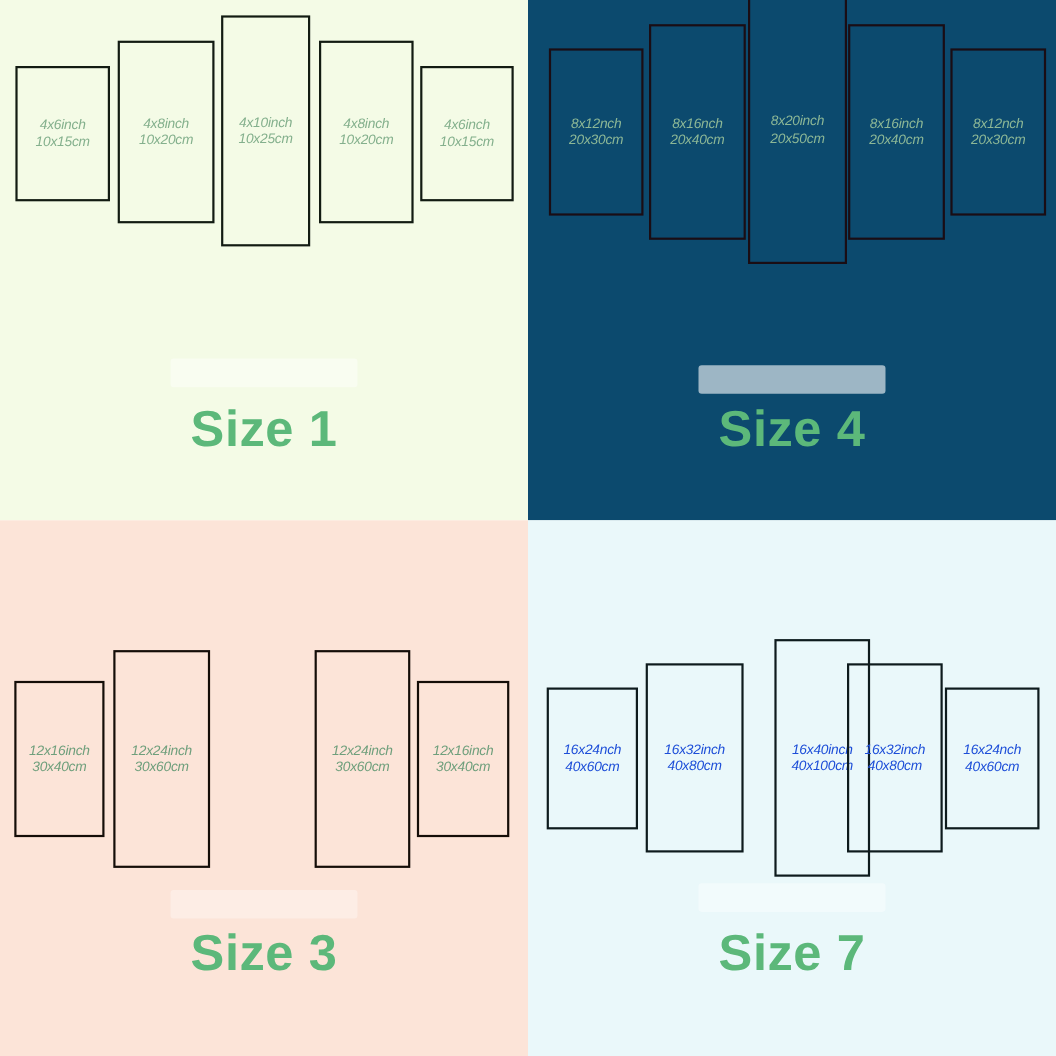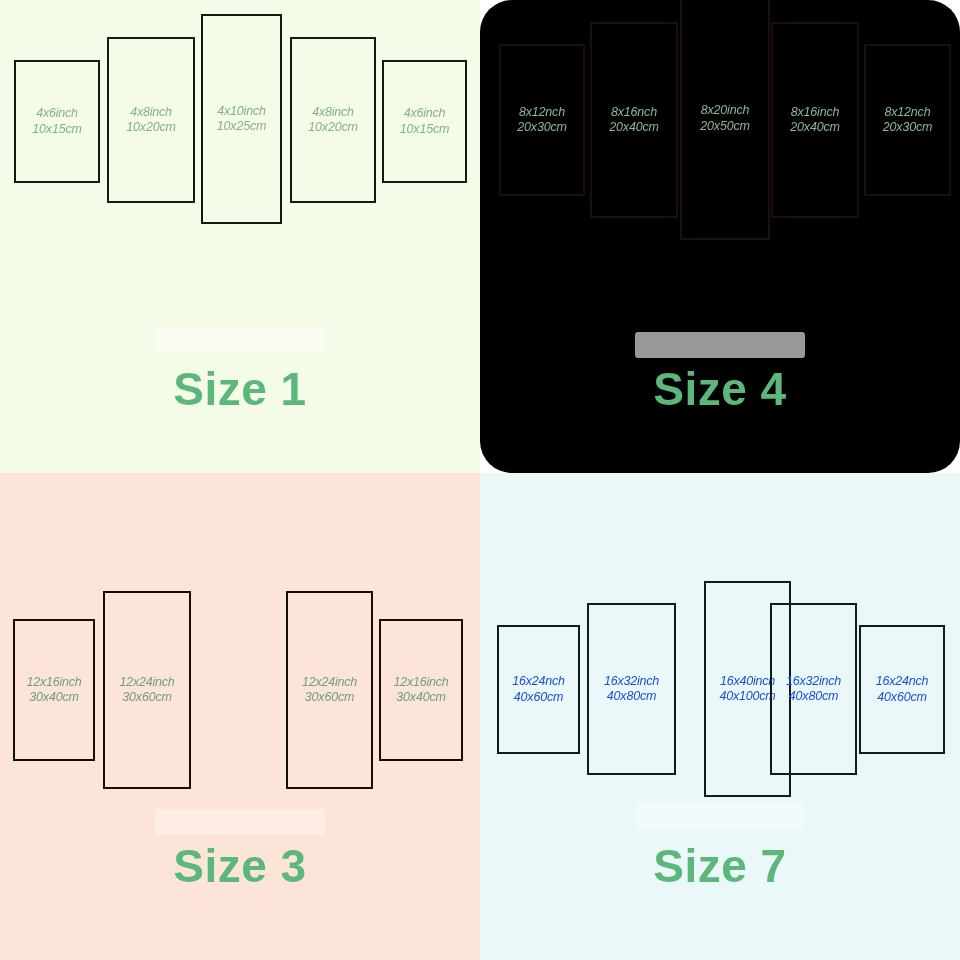--- a/index.html
+++ b/index.html
@@ -10,21 +10,21 @@
     overflow:hidden;background:#ffffff;
   }
   #board{
     position:relative;width:960px;height:960px;
     display:grid;
     grid-template-columns:480px 480px;
     grid-template-rows:473px 487px;
   }
   .quad{position:relative;overflow:hidden;}
   .q1{background:#f4fbe6;}
-  .q2{background:#000000;border-radius:32px;}
+  .q2{background:#0c4a6e;}
   .q3{background:#fce4d8;}
   .q4{background:#eaf8fa;}
 
   
   .ghost{
     position:absolute;left:50%;transform:translateX(-50%);
     width:170px;height:26px;border-radius:3px;
     background:rgba(255,255,255,0.55);
     pointer-events:none;
   }

